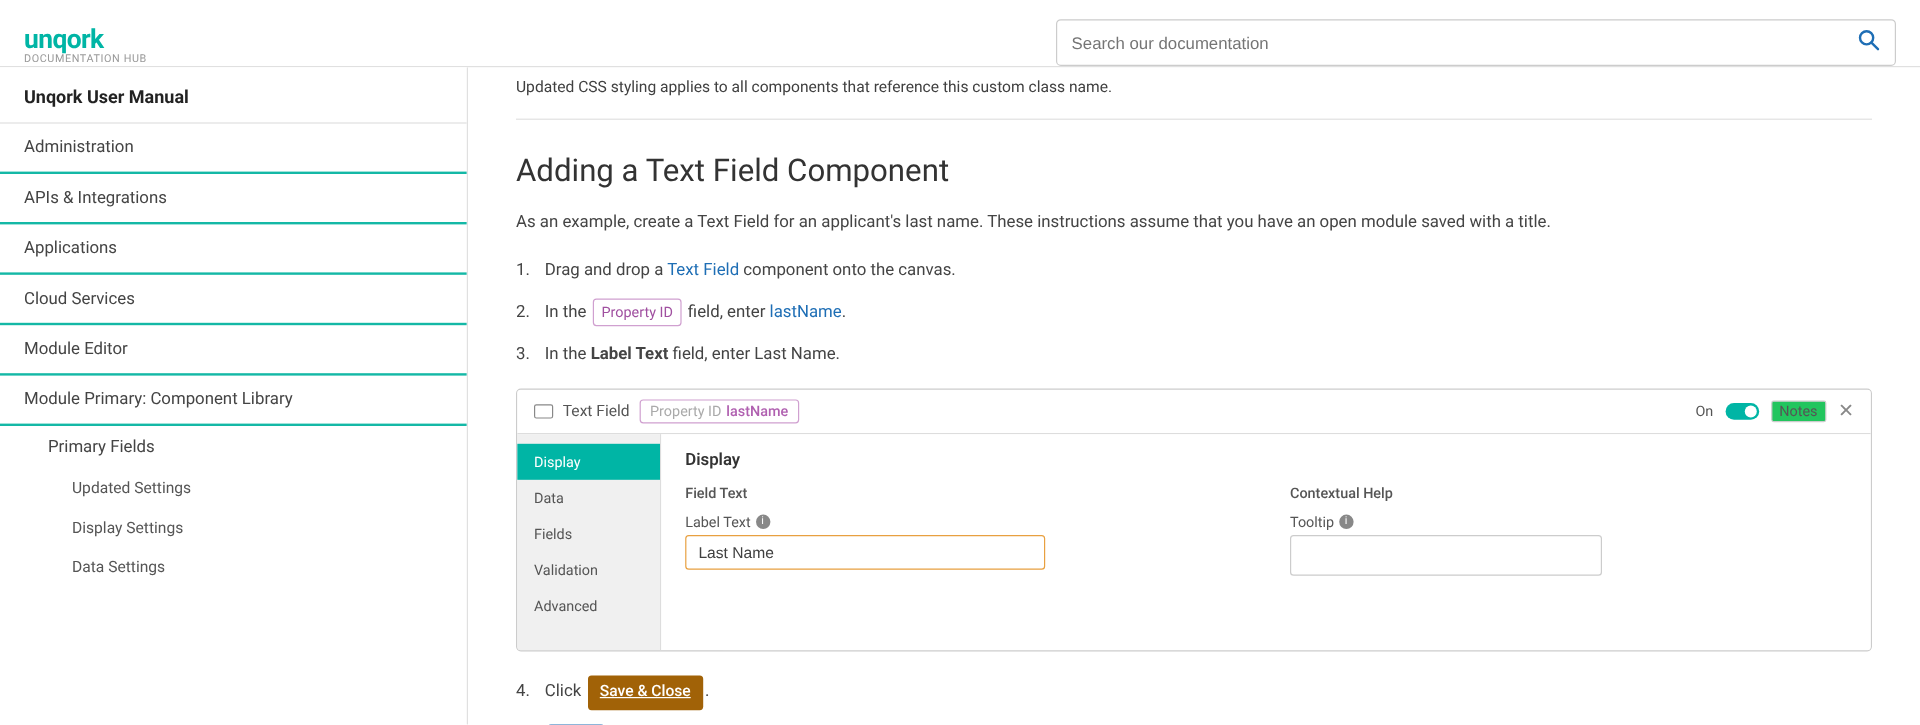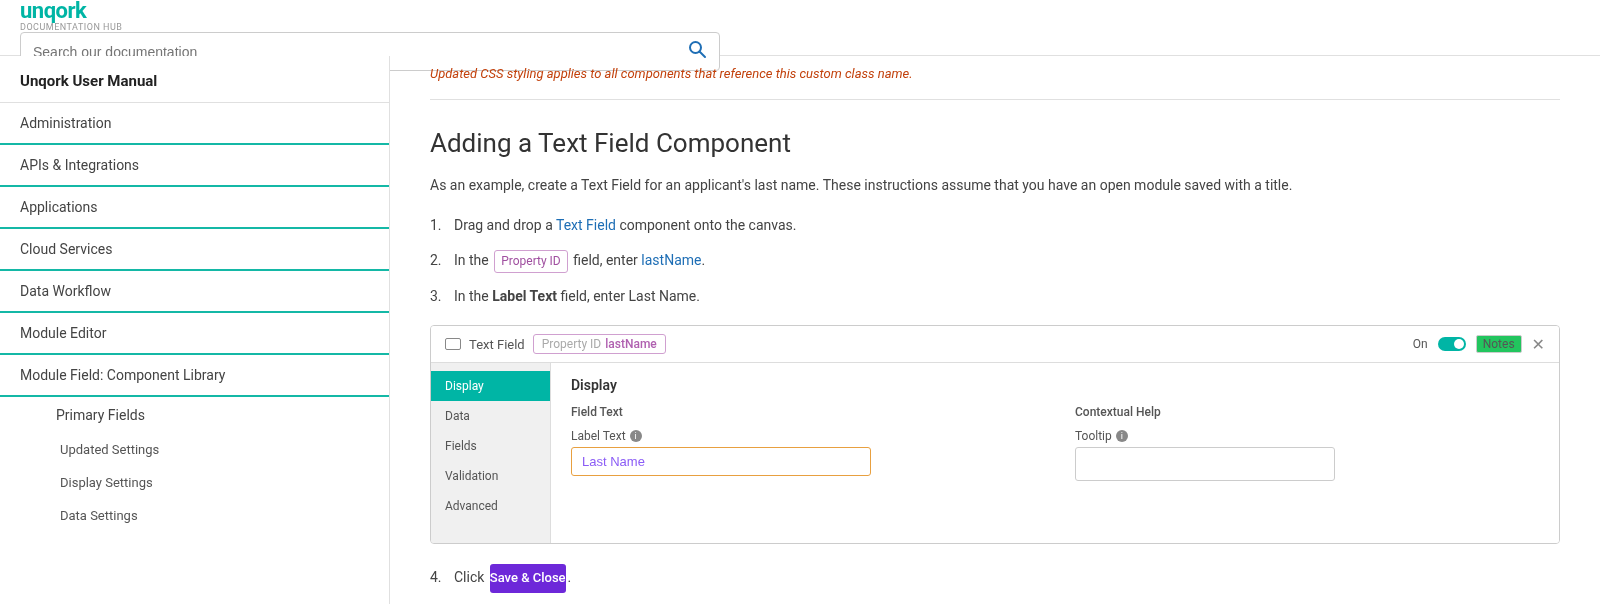--- a/index.html
+++ b/index.html
@@ -4,25 +4,24 @@
   <style>
     * { box-sizing: border-box; margin: 0; padding: 0; }
     body { font-family: -apple-system, BlinkMacSystemFont, 'Segoe UI', Roboto, sans-serif; font-size: 14px; color: #333; background: #fff; display: flex; flex-direction: column; height: 604px; overflow: hidden; }
 
     
     .top-header {
       height: 56px;
       background: #fff;
       border-bottom: 1px solid #e0e0e0;
       display: flex;
-      align-items: flex-start;
+      align-items: flex-end;
       padding: 0 20px;
       justify-content: space-between;
       flex-shrink: 0;
-      flex-direction: column;
     }
     .logo-area {
       display: flex;
       flex-direction: column;
     }
     .logo-text {
       font-size: 22px;
       font-weight: 700;
       color: #00b5a5;
       letter-spacing: -0.5px;
@@ -84,21 +83,21 @@
       border-bottom: 1px solid #e0e0e0;
     }
     .sidebar-item {
       padding: 12px 20px;
       cursor: pointer;
       border-bottom: 2px solid #14b8a6;
       color: #444;
       font-size: 14px;
     }
     .sidebar-subitem {
-      padding: 10px 20px 10px 56px;
+      padding: 10px 20px 10px 40px;
       cursor: pointer;
       color: #444;
       font-size: 14px;
     }
     .sidebar-subitem.active {
       background: #e8f4fd;
       font-weight: 700;
       color: #222;
     }
     .sidebar-subsubitem {
@@ -110,26 +109,25 @@
 
     
     .content {
       flex: 1;
       overflow-y: auto;
       padding: 0 40px 40px 40px;
     }
 
     
     .content-top-cutoff {
-      color: #c2410c;
+      color: #404040;
       font-size: 13px;
       padding: 10px 0 18px 0;
       border-bottom: 1px solid #e0e0e0;
       margin-bottom: 28px;
-      font-style: italic;
     }
 
     .section-title {
       font-size: 26px;
       font-weight: 400;
       color: #333;
       margin-bottom: 16px;
       margin-top: 13px;
     }
     .section-desc {
@@ -320,47 +318,48 @@
       font-size: 9px;
       display: inline-flex;
       align-items: center;
       justify-content: center;
     }
     .preview-input {
       border: 1.5px solid #e8a040;
       border-radius: 3px;
       padding: 6px 10px;
       font-size: 13px;
-      color: #8b5cf6;
+      color: #404040;
       width: 100%;
       max-width: 300px;
       background: #fff;
     }
     .preview-input-empty {
       border: 1px solid #ccc;
       border-radius: 3px;
       padding: 6px 10px;
       font-size: 13px;
       color: #333;
       width: 100%;
       max-width: 260px;
       background: #fff;
       height: 34px;
     }
 
     
     .btn-save-close {
       display: inline-block;
-      background: #6d28d9;
+      background: #a16207;
       color: #fff;
-      padding: 4px 0;
+      padding: 4px 10px;
       border-radius: 3px;
       font-size: 13px;
       font-weight: 500;
       margin: 0 2px;
+      text-decoration: underline;
     }
     .btn-save {
       display: inline-block;
       background: #1e6eb5;
       color: #fff;
       padding: 4px 10px;
       border-radius: 3px;
       font-size: 13px;
       font-weight: 500;
       margin: 0 2px;
@@ -386,23 +385,22 @@
 </div>
 
 <div class="main-layout">
 
   <nav class="sidebar">
     <div class="sidebar-title">Unqork User Manual</div>
     <div class="sidebar-item">Administration</div>
     <div class="sidebar-item">APIs &amp; Integrations</div>
     <div class="sidebar-item">Applications</div>
     <div class="sidebar-item">Cloud Services</div>
-    <div class="sidebar-item">Data Workflow</div>
     <div class="sidebar-item">Module Editor</div>
-    <div class="sidebar-item">Module Field: Component Library</div>
+    <div class="sidebar-item">Module Primary: Component Library</div>
     <div class="sidebar-subitem">Primary Fields</div>
     <div class="sidebar-subsubitem">Updated Settings</div>
     <div class="sidebar-subsubitem">Display Settings</div>
     <div class="sidebar-subsubitem">Data Settings</div>
   </nav>
 
   <main class="content">
 
     <div class="content-top-cutoff">
       <span>Updated CSS styling applies to all components that reference this custom class name.</span>

